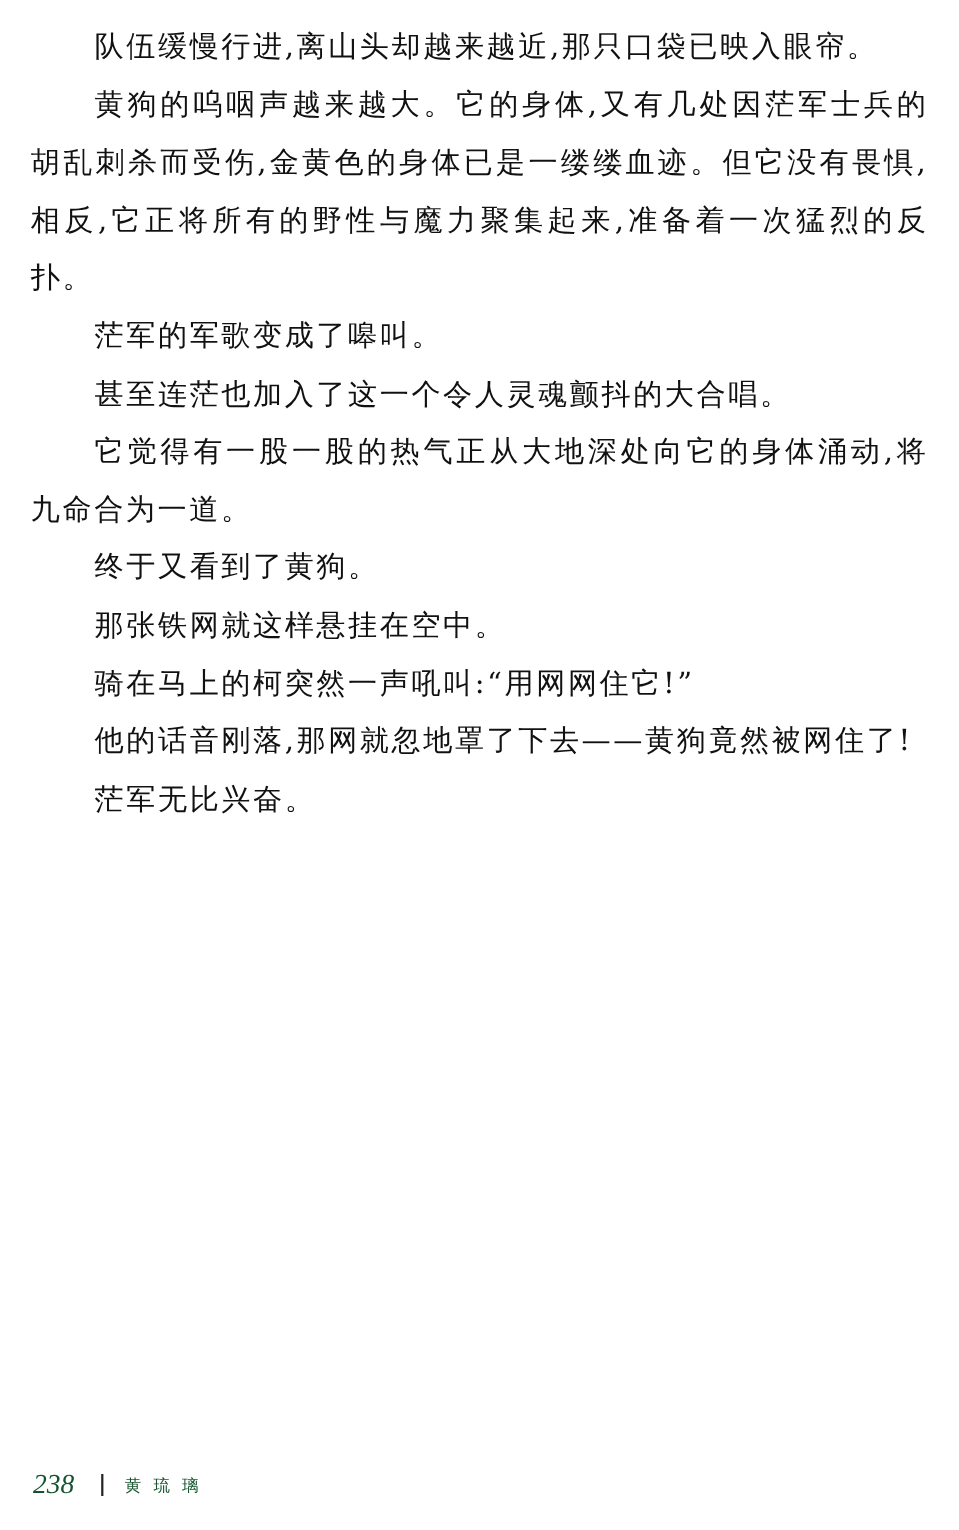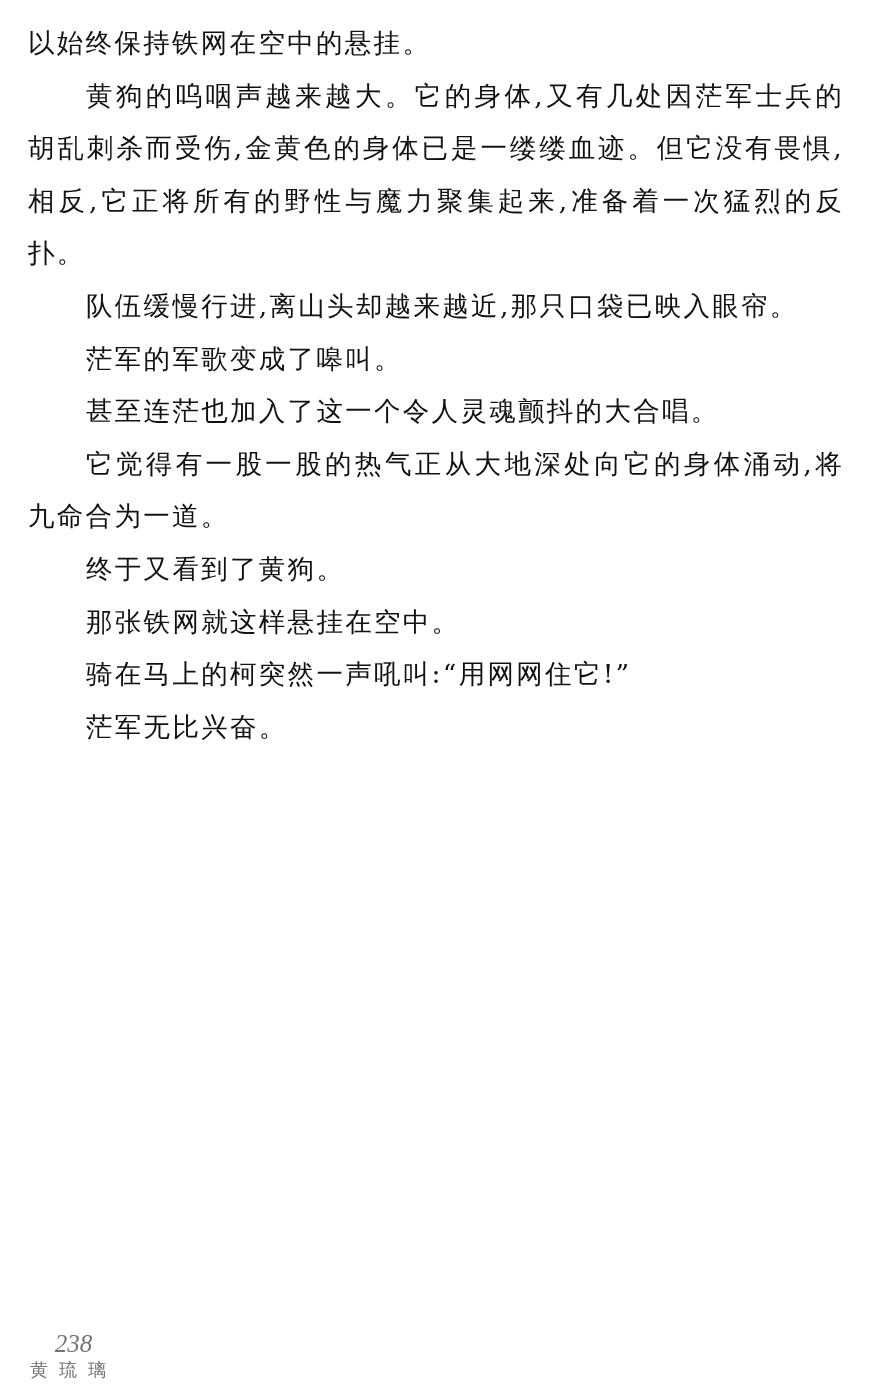--- a/index.html
+++ b/index.html
@@ -35,54 +35,53 @@
       text-indent: 58px;
     }
     .footer {
       position: absolute;
       left: 30px;
       top: 1330px;
       height: 40px;
       display: flex;
       align-items: center;
       font-family: "Liberation Serif", "DejaVu Serif", serif;
-      color: #737373;
-      flex-direction: column;
+      color: #14532d;
     }
     .page-number {
       font-style: italic;
       font-size: 25px;
       letter-spacing: 0px;
     }
     .footer-divider {
       display: inline-block;
       width: 2px;
       height: 20px;
       background: #222222;
       margin: 0 20px 0 24px;
     }
     .running-head {
       font-family: Liberation Mono, monospace;
-      font-size: 18px;
+      font-size: 15px;
       letter-spacing: 11px;
     }
   </style>
 </head>
 <body>
 
 <div class="page">
-  <p class="para">以始终保持铁网在空中的悬挂。</p>
+  <p class="para indent">队伍缓慢行进,离山头却越来越近,那只口袋已映入眼帘。</p>
   <p class="para indent">黄狗的呜咽声越来越大。它的身体,又有几处因茫军士兵的胡乱刺杀而受伤,金黄色的身体已是一缕缕血迹。但它没有畏惧,相反,它正将所有的野性与魔力聚集起来,准备着一次猛烈的反扑。</p>
-  <p class="para indent">队伍缓慢行进,离山头却越来越近,那只口袋已映入眼帘。</p>
   <p class="para indent">茫军的军歌变成了嗥叫。</p>
   <p class="para indent">甚至连茫也加入了这一个令人灵魂颤抖的大合唱。</p>
   <p class="para indent">它觉得有一股一股的热气正从大地深处向它的身体涌动,将九命合为一道。</p>
   <p class="para indent">终于又看到了黄狗。</p>
   <p class="para indent">那张铁网就这样悬挂在空中。</p>
   <p class="para indent">骑在马上的柯突然一声吼叫:“用网网住它!”</p>
+  <p class="para indent">他的话音刚落,那网就忽地罩了下去——黄狗竟然被网住了!</p>
   <p class="para indent">茫军无比兴奋。</p>
 </div>
 
 <div class="footer">
   <span class="page-number">238</span>
   <span class="footer-divider"></span>
   <span class="running-head">黄琉璃</span>
 </div>
 
 </body></html>

